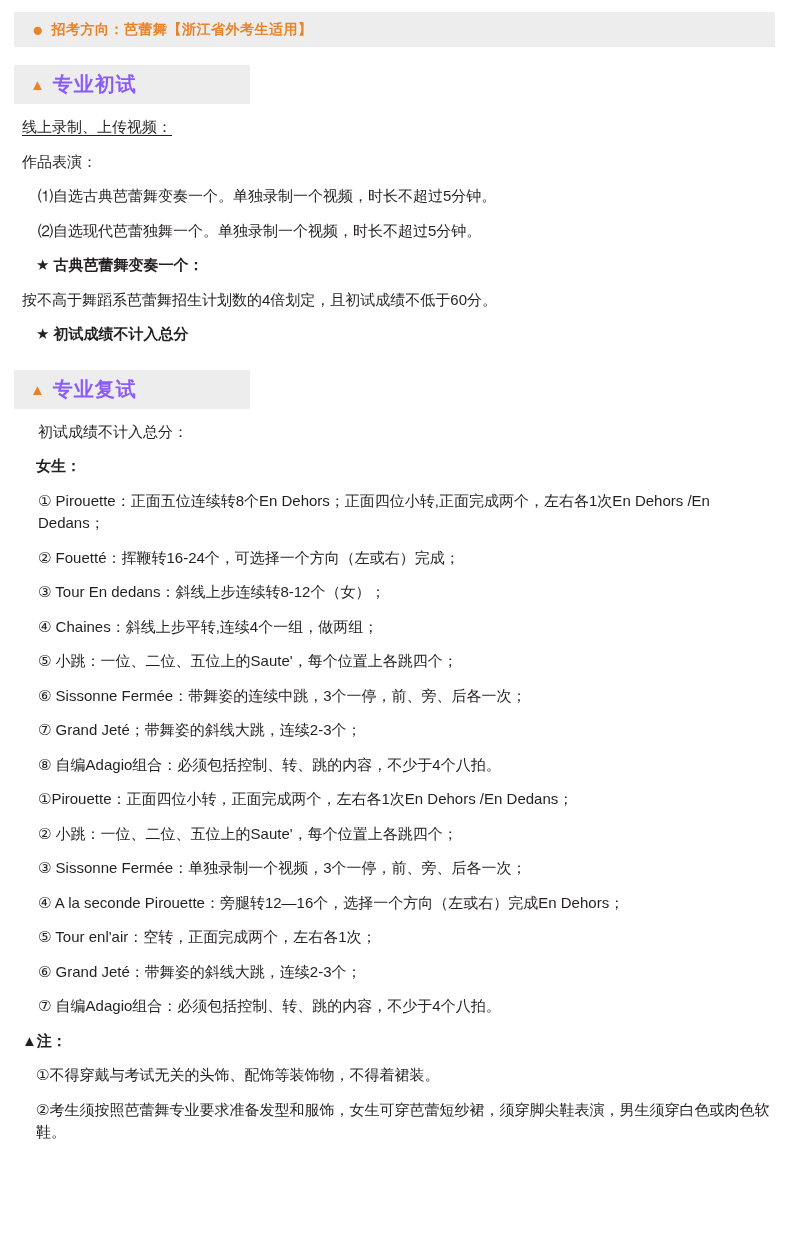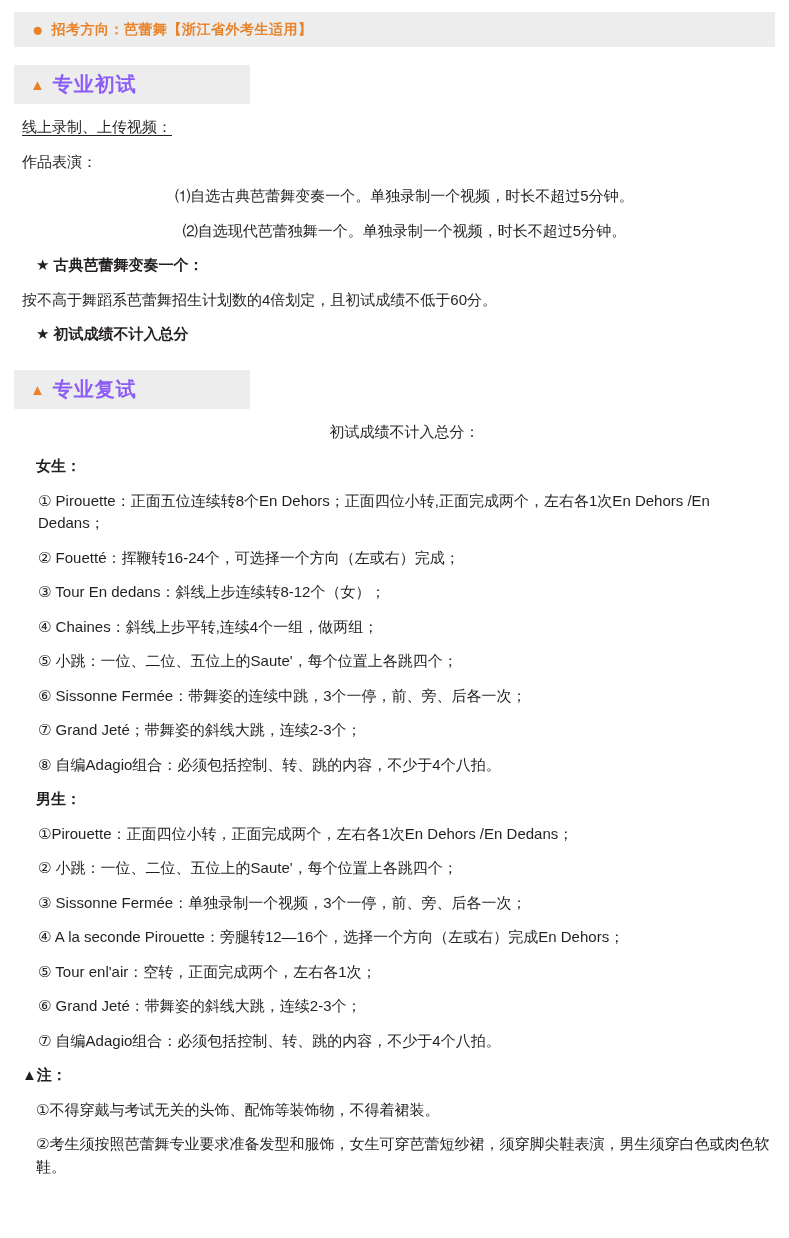--- a/index.html
+++ b/index.html
@@ -73,21 +73,20 @@
     font-size: 15px;
     line-height: 1.5;
     color: #231f20;
   }
   p.line.underline > span.u {
     text-decoration: underline;
     text-underline-offset: 3px;
   }
   p.indent {
     padding-left: 16px;
-    text-align: center;
   }
   p.star {
     font-weight: bold;
     padding-left: 14px;
   }
   p.sub-label {
     font-weight: bold;
     padding-left: 14px;
   }
   p.hang {
@@ -136,21 +135,20 @@
     <p class="line indent">初试成绩不计入总分：</p>
     <p class="line sub-label">女生：</p>
     <p class="line hang">① Pirouette：正面五位连续转8个En Dehors；正面四位小转,正面完成两个，左右各1次En Dehors /En Dedans；</p>
     <p class="line hang">② Fouetté：挥鞭转16-24个，可选择一个方向（左或右）完成；</p>
     <p class="line hang">③ Tour En dedans：斜线上步连续转8-12个（女）；</p>
     <p class="line hang">④ Chaines：斜线上步平转,连续4个一组，做两组；</p>
     <p class="line hang">⑤ 小跳：一位、二位、五位上的Saute'，每个位置上各跳四个；</p>
     <p class="line hang">⑥ Sissonne Fermée：带舞姿的连续中跳，3个一停，前、旁、后各一次；</p>
     <p class="line hang">⑦ Grand Jeté；带舞姿的斜线大跳，连续2-3个；</p>
     <p class="line hang">⑧ 自编Adagio组合：必须包括控制、转、跳的内容，不少于4个八拍。</p>
-    <p class="line sub-label">男生：</p>
     <p class="line hang">①Pirouette：正面四位小转，正面完成两个，左右各1次En Dehors /En Dedans；</p>
     <p class="line hang">② 小跳：一位、二位、五位上的Saute'，每个位置上各跳四个；</p>
     <p class="line hang">③ Sissonne Fermée：单独录制一个视频，3个一停，前、旁、后各一次；</p>
     <p class="line hang">④ A la seconde Pirouette：旁腿转12—16个，选择一个方向（左或右）完成En Dehors；</p>
     <p class="line hang">⑤ Tour enl'air：空转，正面完成两个，左右各1次；</p>
     <p class="line hang">⑥ Grand Jeté：带舞姿的斜线大跳，连续2-3个；</p>
     <p class="line hang">⑦ 自编Adagio组合：必须包括控制、转、跳的内容，不少于4个八拍。</p>
 
     <p class="line note-head">▲注：</p>
     <p class="line note">①不得穿戴与考试无关的头饰、配饰等装饰物，不得着裙装。</p>

